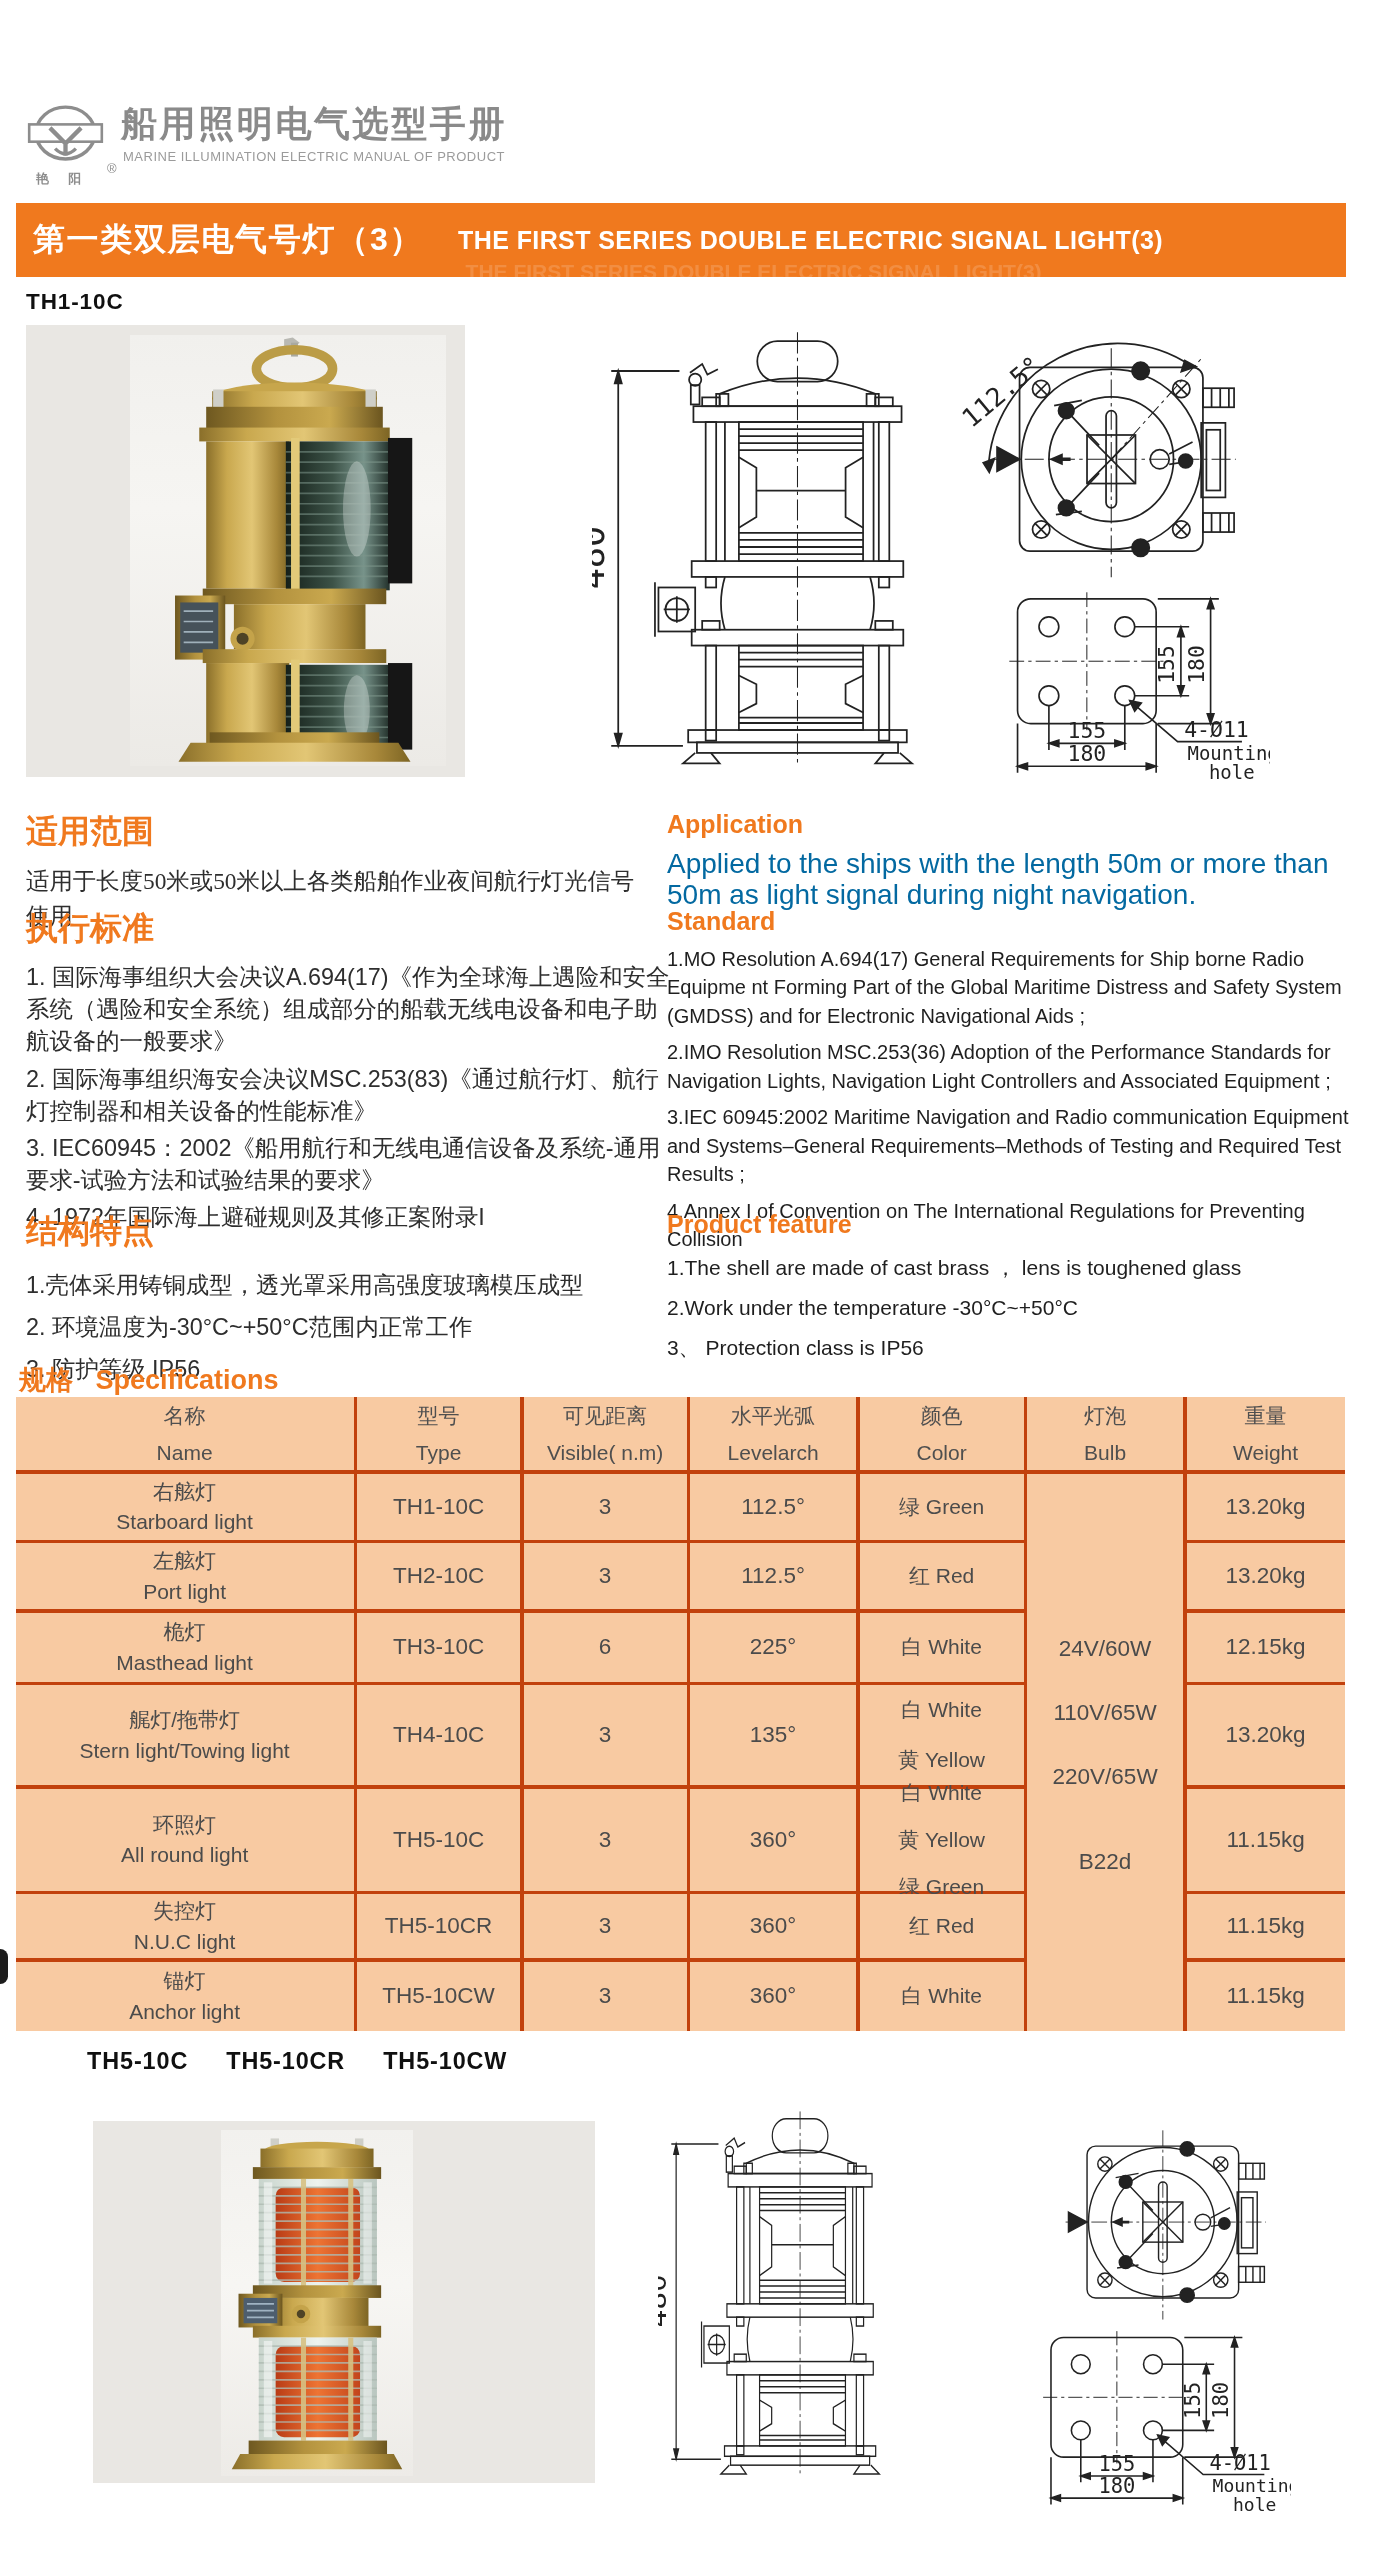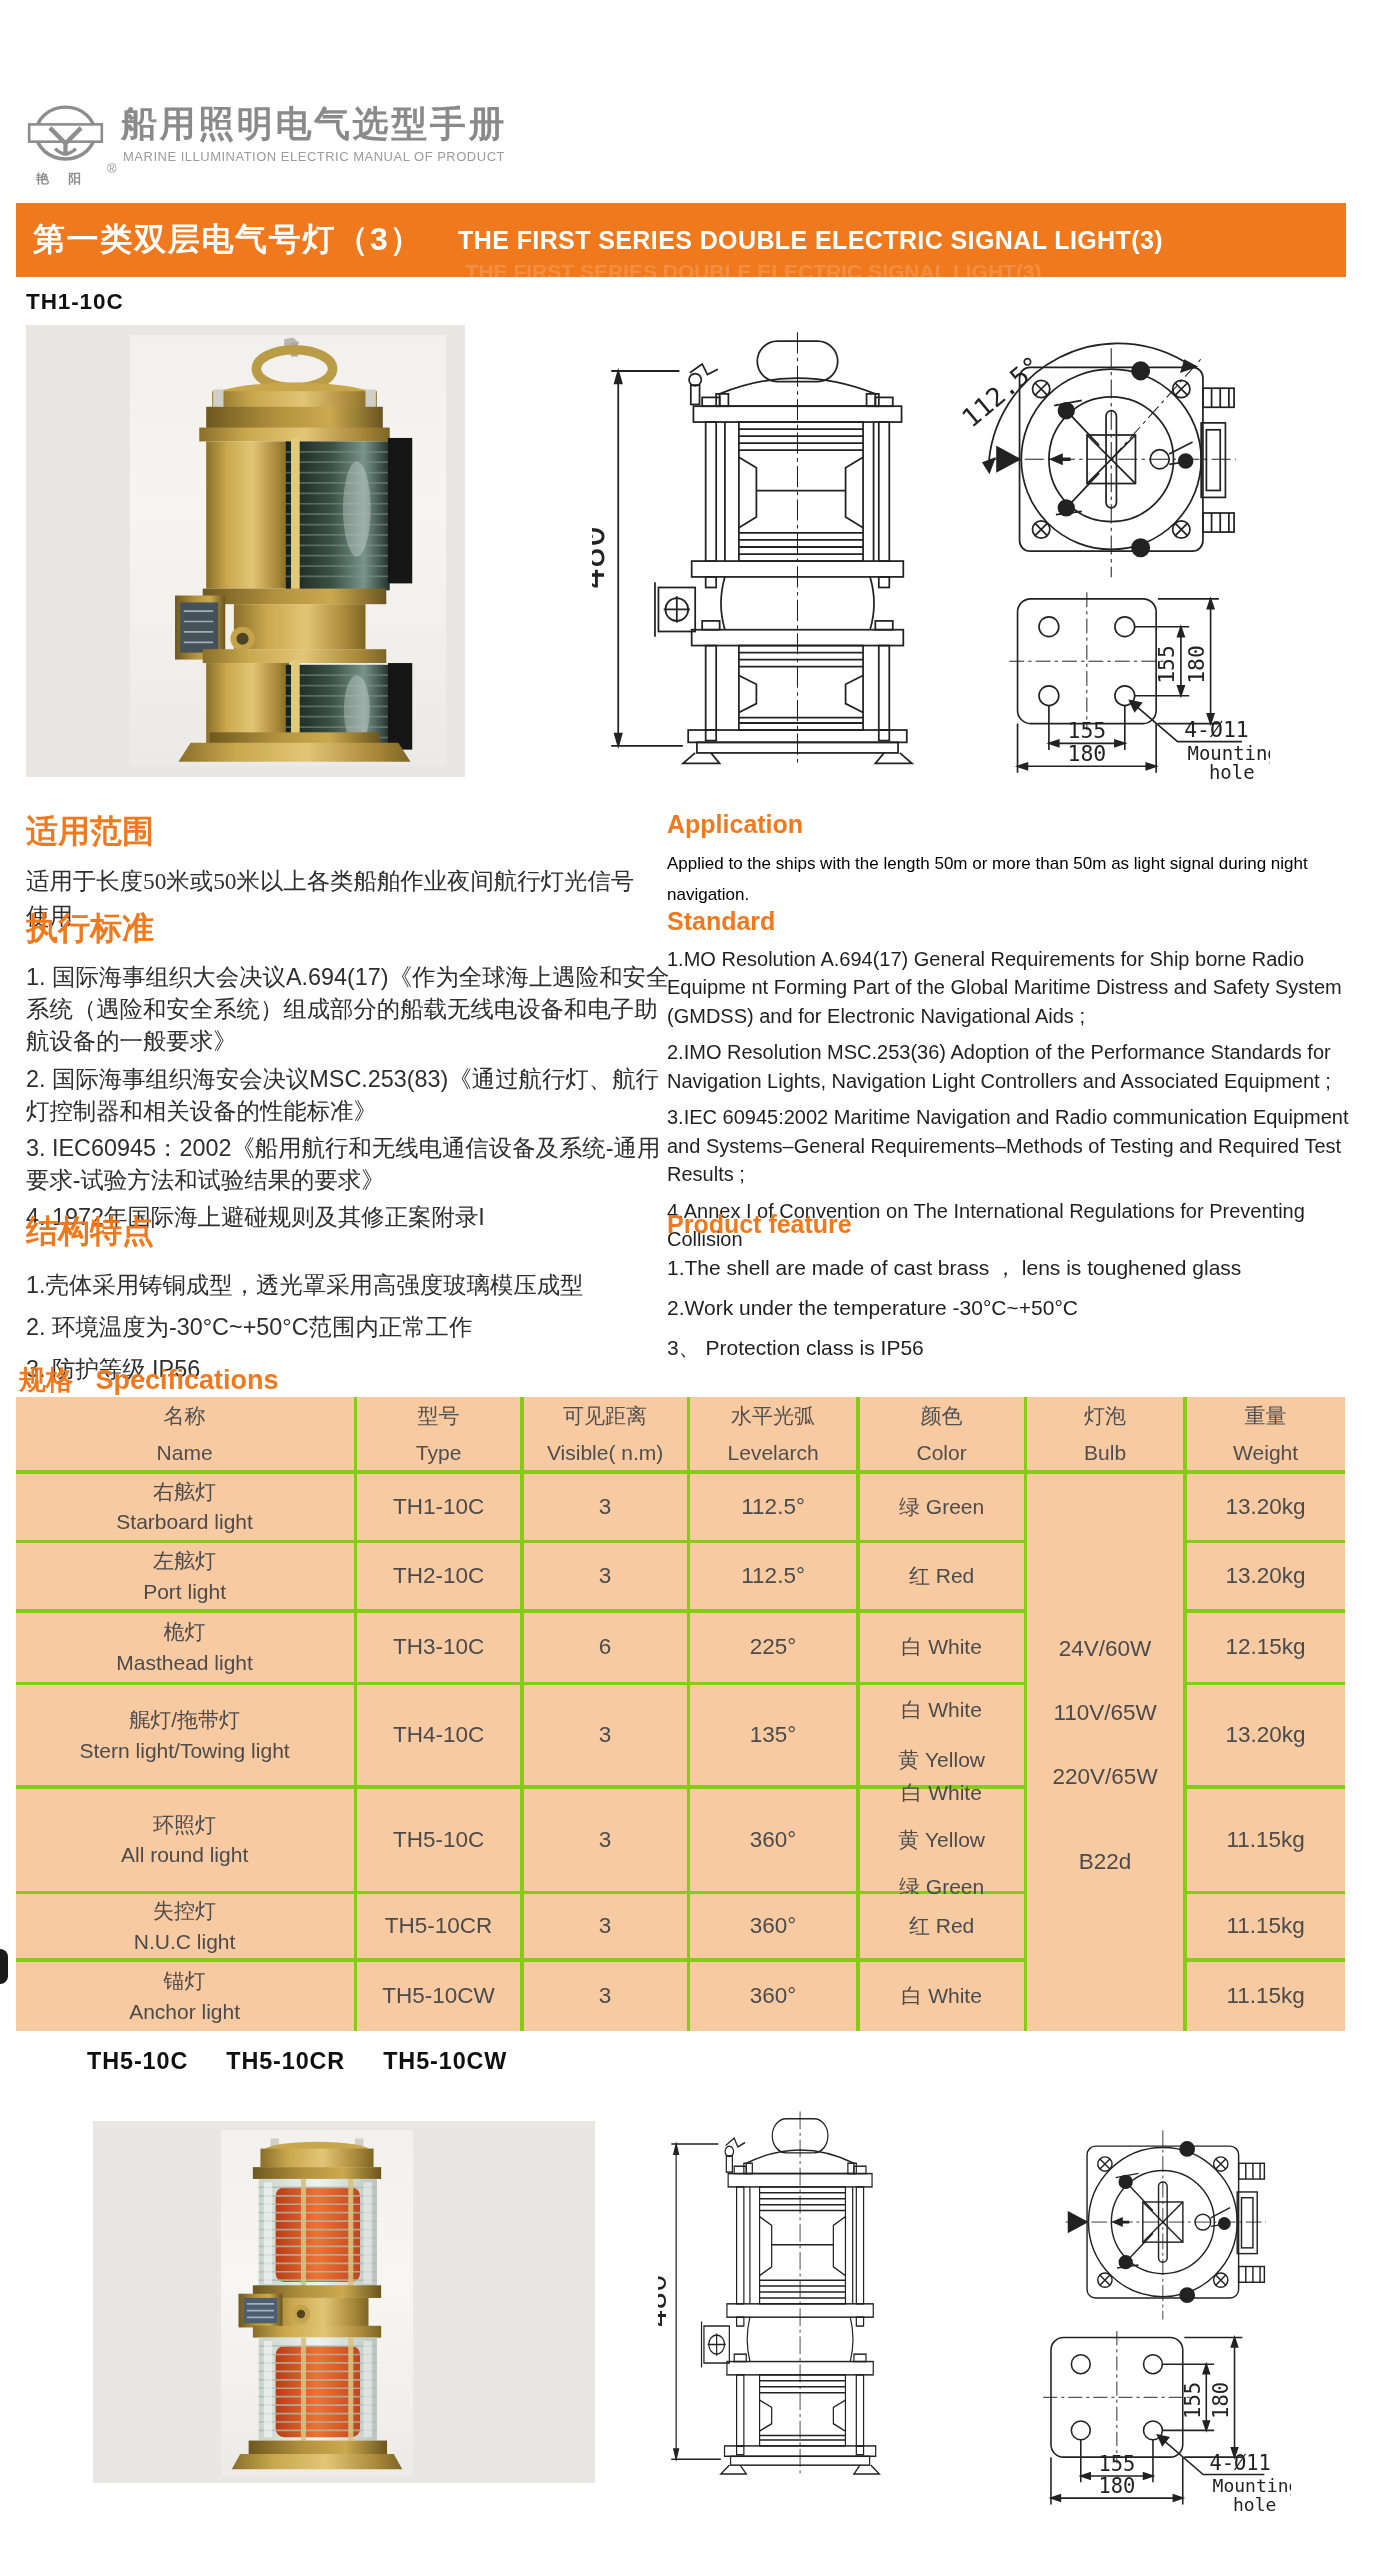--- a/index.html
+++ b/index.html
@@ -37,39 +37,39 @@
 
   
   .draw{position:absolute;}
   .draw text{font-family:"DejaVu Sans Mono","Liberation Mono",monospace;fill:#222;}
 
   
   .sec{position:absolute;}
   .sec .h-cn{font-size:32px;font-weight:bold;color:var(--accent);margin-bottom:10.4px;}
   .sec .h-en{font-size:25px;font-weight:bold;color:var(--accent);margin-bottom:8.7px;}
   .cn-body{font-size:23.4px;color:#2e2e2e;line-height:35px;font-family:Liberation Serif, serif;}
-  .en-body{font-size:17px;color:#000000;line-height:31px;}
+  .en-body{font-size:28px;color:#0369a1;line-height:31px;}
   .cn-item{font-size:23.4px;color:#2e2e2e;line-height:32px;margin-bottom:5.2px;}
   .en-item{font-size:20px;color:#1f1f1f;line-height:28.6px;margin-bottom:7.8px;}
   .cn-feat{font-size:23.4px;color:#2e2e2e;line-height:42px;}
   .en-feat{font-size:21px;color:#1f1f1f;line-height:40px;}
   #app-cn{left:26px;top:810px;width:616px;}
   #app-en{left:667px;top:810px;width:692px;}
   #std-cn{left:26px;top:907px;width:647px;}
   #std-en{left:667px;top:907px;width:708px;}
   #feat-cn{left:26px;top:1210px;width:641px;}
   #feat-en{left:667px;top:1210px;width:708px;}
 
   
   .specs-heading{position:absolute;left:19px;top:1362px;font-size:27px;font-weight:bold;color:var(--accent);}
   .specs-heading .sp-en{margin-left:22.5px;}
   .spec-table{position:absolute;left:15.6px;top:1397px;width:1329px;display:grid;
       grid-template-columns:338px 163px 163px 166px 164px 156px 158px;
       grid-template-rows:73px 66px 66px 69px 100px 102px 64px 69px;
-      column-gap:3.5px;row-gap:3.5px;background:#84cc16;}
+      column-gap:3.5px;row-gap:3.5px;background:#c2410c;}
   .cell{background:var(--tbg);display:flex;flex-direction:column;align-items:center;
         justify-content:center;color:#4b4b4b;text-align:center;}
   .cell .h-line1{font-size:21px;line-height:26px;margin-bottom:12px;color:#4f4f4f;}
   .cell .h-line2{font-size:21px;line-height:24px;color:#4f4f4f;}
   .cell .n-cn{font-size:21px;line-height:28px;margin-bottom:3.5px;}
   .cell .n-en{font-size:21px;line-height:26px;}
   .val{font-size:22.5px;}
   .cline{font-size:21px;line-height:26px;}
   .colors-2{gap:24px;} .colors-3{gap:21px;}
   .bulb-cell{grid-column:6;grid-row:2 / span 7;gap:24px;}

